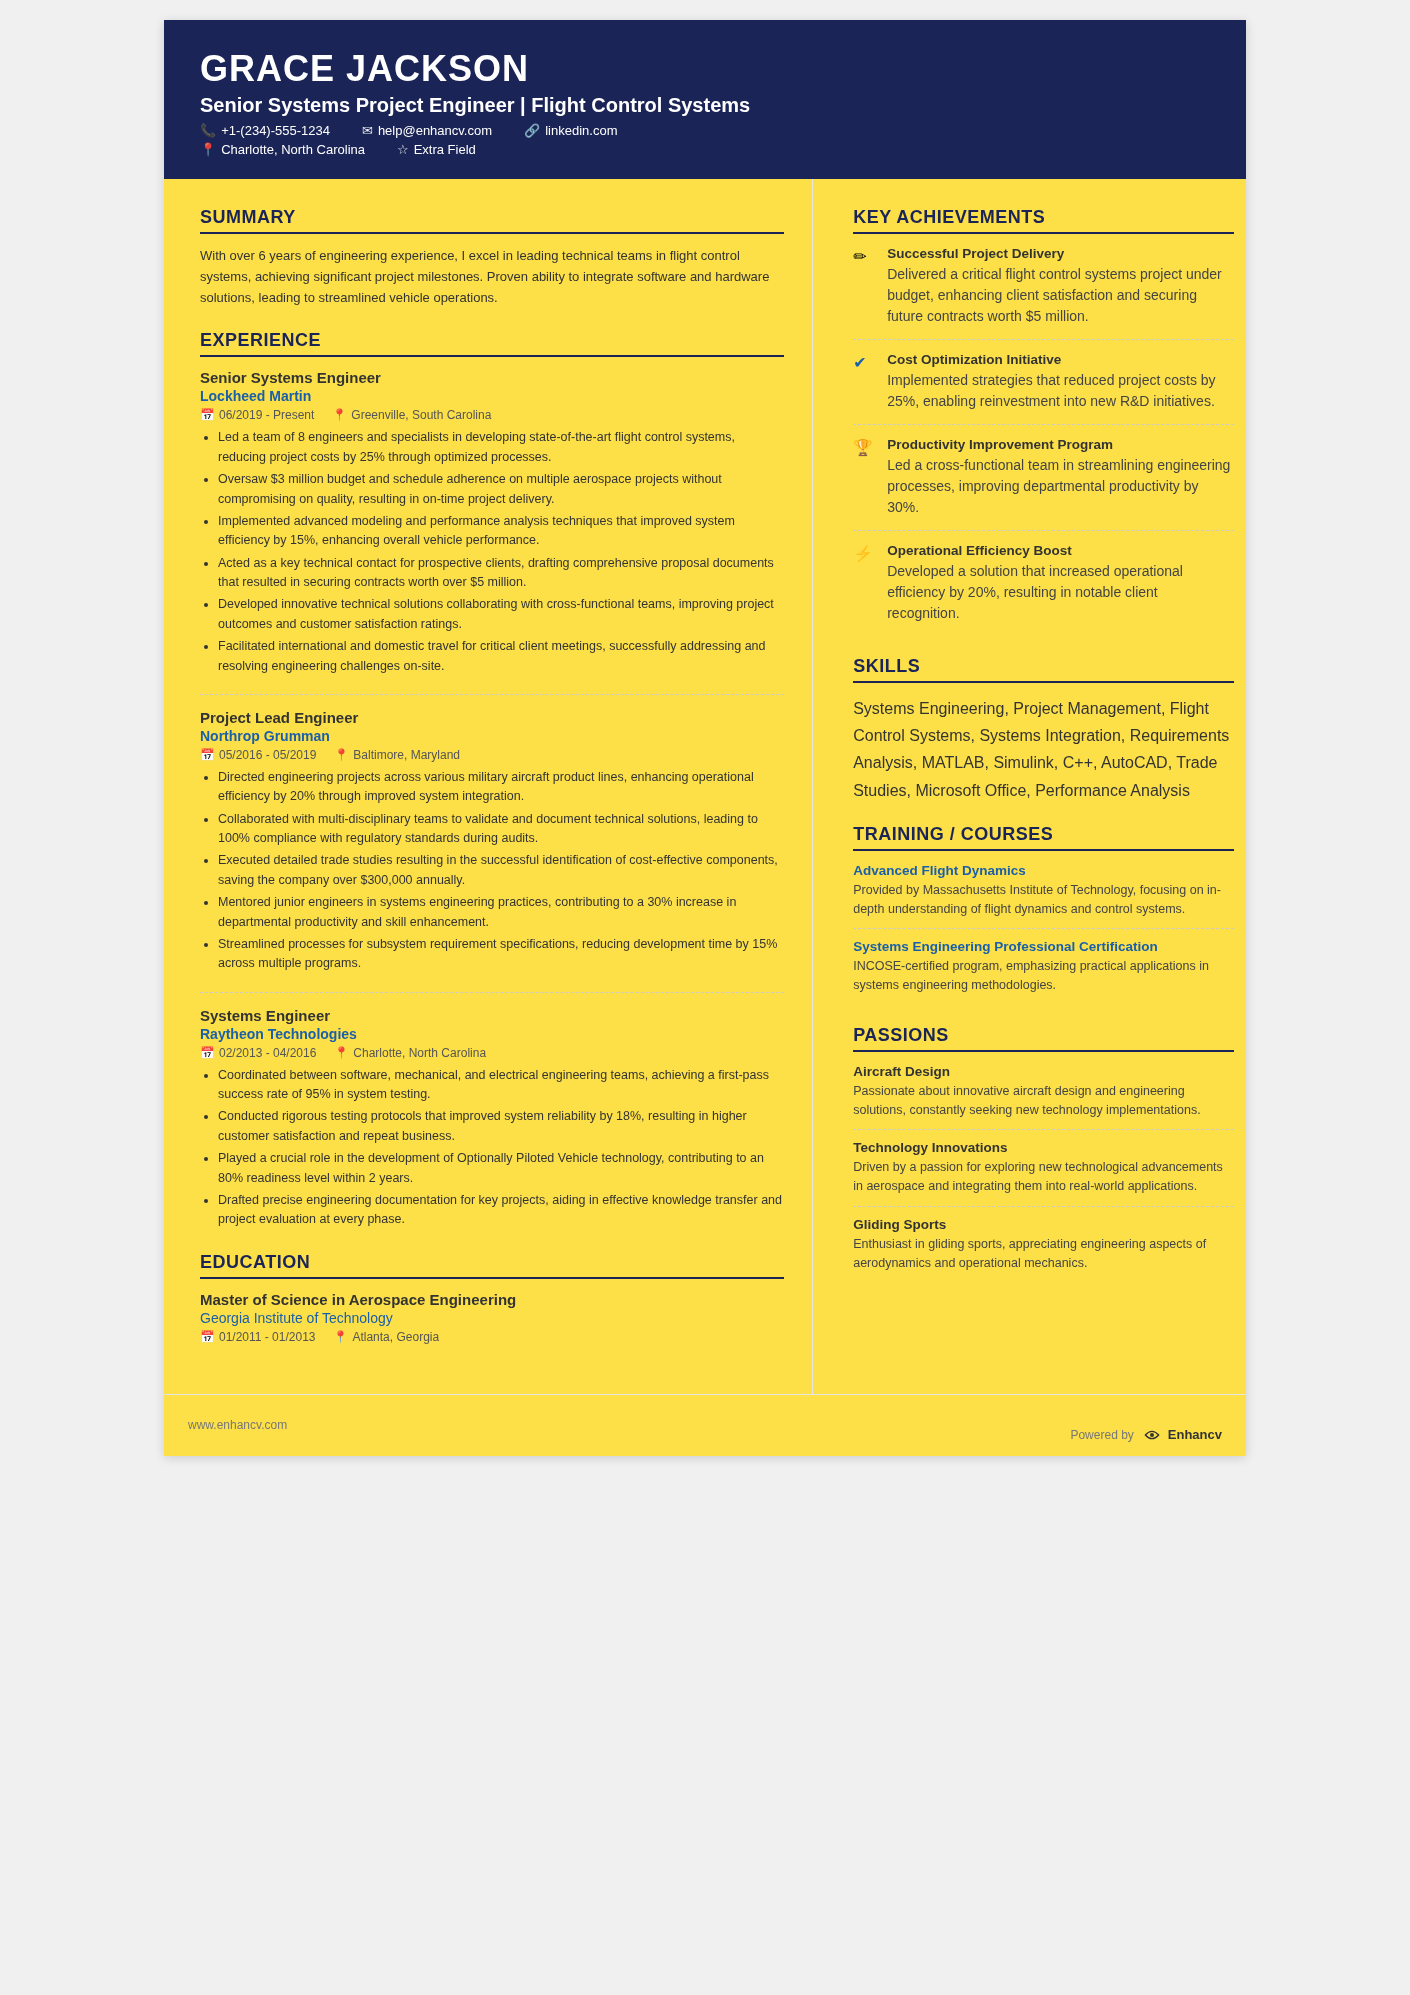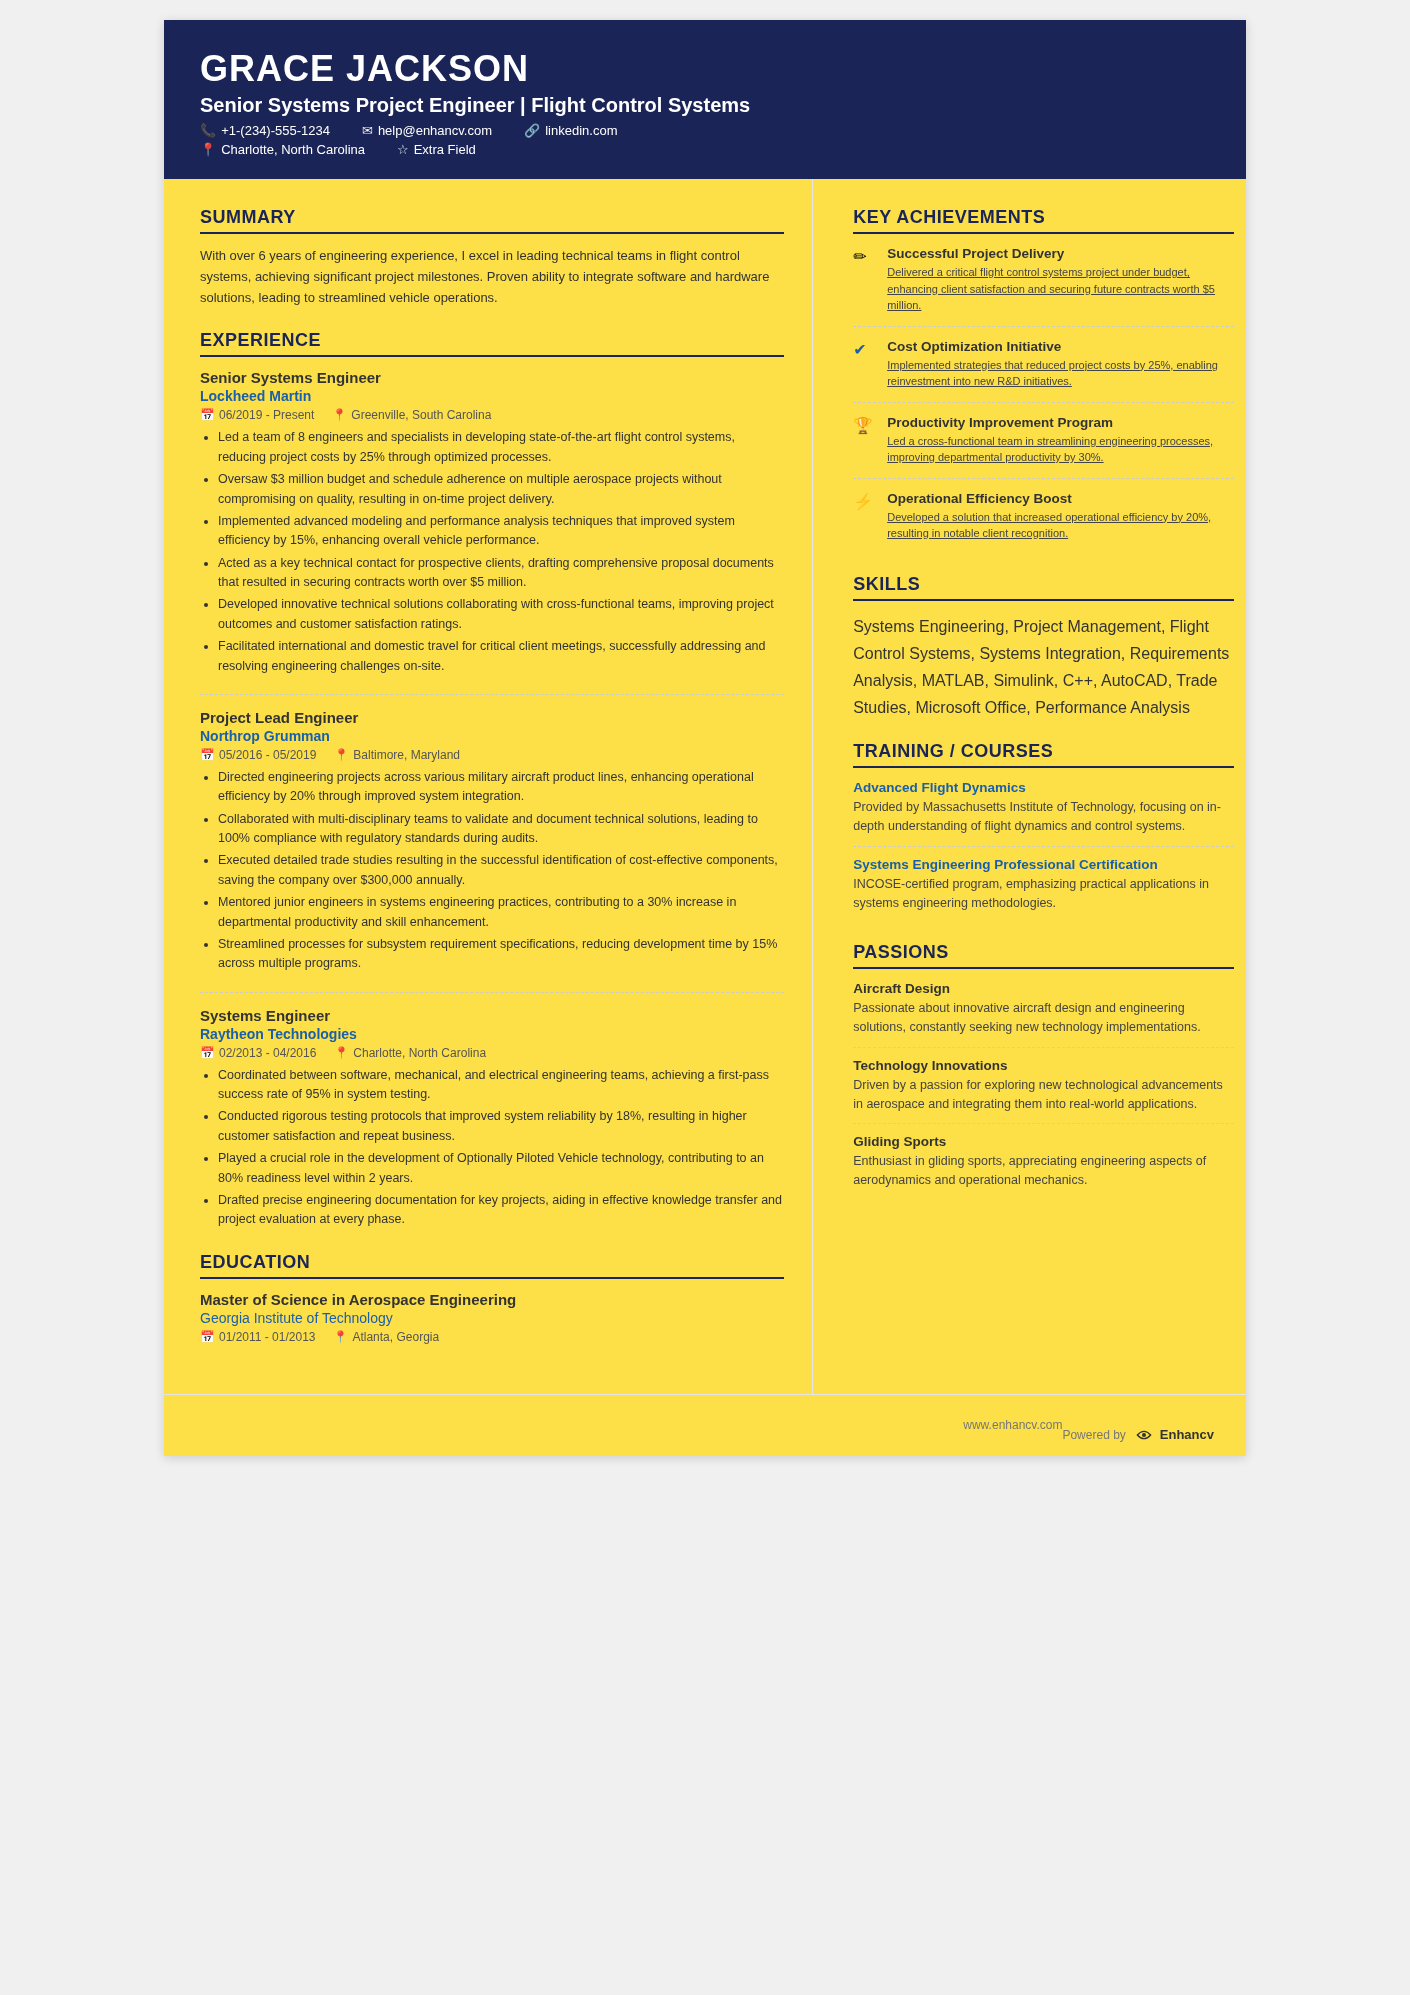--- a/index.html
+++ b/index.html
@@ -164,24 +164,23 @@
       margin-top: 1px;
     }
     .achievement-content {}
     .achievement-title {
       font-size: 13.5px;
       font-weight: 700;
       color: #333;
       margin-bottom: 3px;
     }
     .achievement-desc {
-      font-size: 11px;
+      font-size: 14px;
       color: #444;
       line-height: 1.5;
-      text-decoration: underline;
     }
     
     .skills-text {
       font-size: 16px;
       color: #333;
       line-height: 1.7;
     }
     
     .training-item {
       margin-bottom: 10px;
@@ -214,23 +213,23 @@
       margin-bottom: 3px;
     }
     .passion-desc {
       font-size: 12.5px;
       color: #444;
       line-height: 1.5;
     }
     
     .footer {
       display: flex;
-      justify-content: flex-end;
-      align-items: center;
-      padding: 12px 32px;
+      justify-content: space-between;
+      align-items: center;
+      padding: 12px 24px;
       border-top: 1px solid #e5e5e5;
       font-size: 12px;
       color: #777;
     }
     .footer-powered {
       display: flex;
       align-items: center;
       gap: 6px;
       font-size: 12px;
       color: #777;

